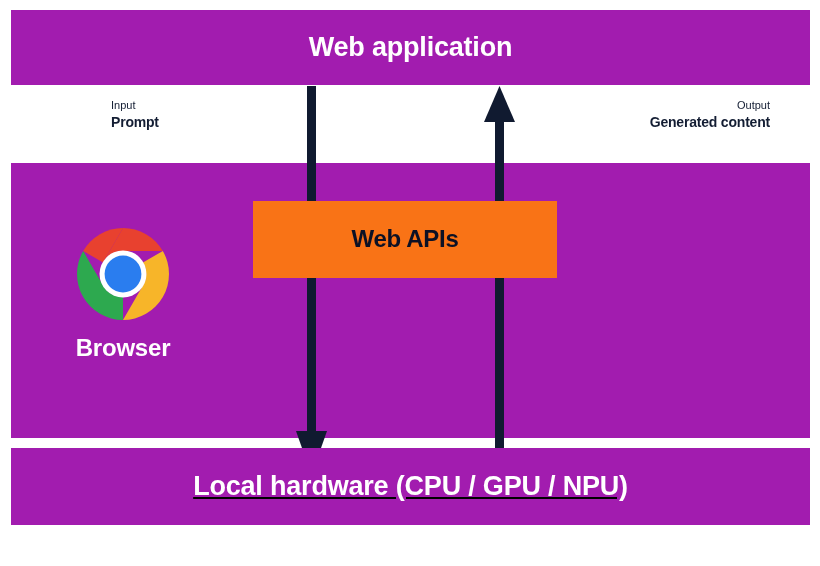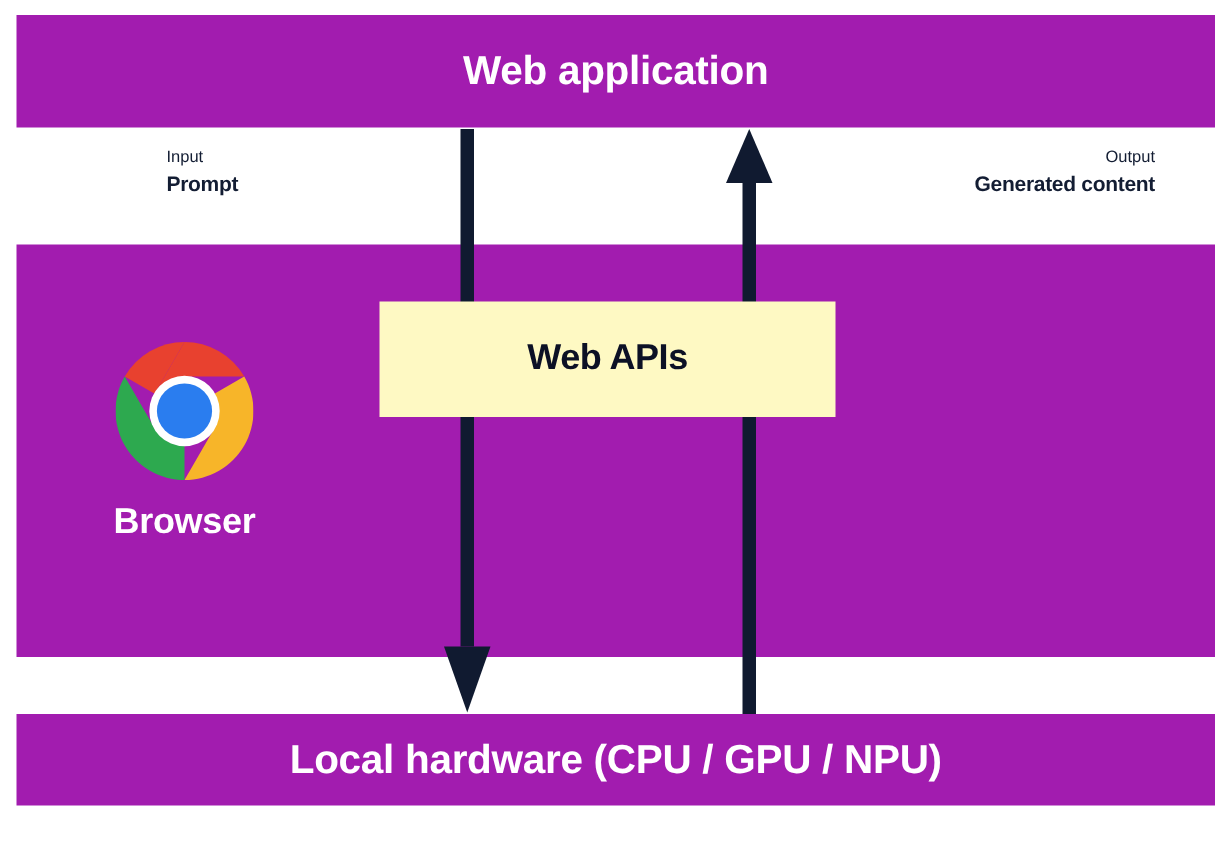--- a/index.html
+++ b/index.html
@@ -28,22 +28,23 @@
   }
   #band-top {
     top: 10px;
     height: 75px;
   }
   #band-middle {
     top: 163px;
     height: 275px;
   }
   #band-bottom {
-    top: 476px;
-    height: 61px;
+    top: 448px;
+    height: 77px;
+    text-decoration: underline;
   }
   .band-title {
     color: #ffffff;
     font-size: 27px;
     font-weight: bold;
     letter-spacing: -0.2px;
     line-height: 1;
     text-align: center;
   }
 
@@ -90,21 +91,21 @@
   #arrow-up {
     left: 484px;
     top: 86px;
     width: 31px;
     height: 390px;
   }
 
   
   .yellow-box {
     position: absolute;
-    background: #fef9c3;
+    background: #f97316;
     display: flex;
     align-items: center;
     justify-content: center;
     text-align: center;
   }
   #box-web-apis {
     left: 253px;
     top: 201px;
     width: 304px;
     height: 77px;

